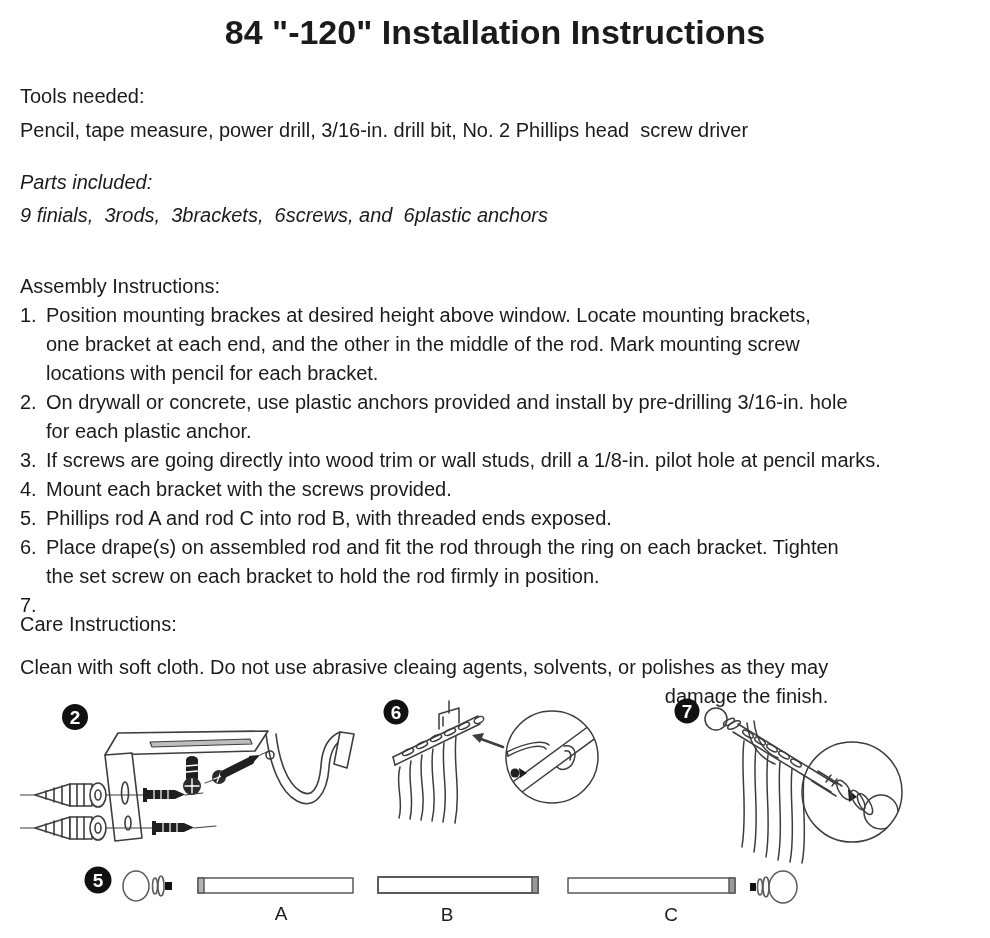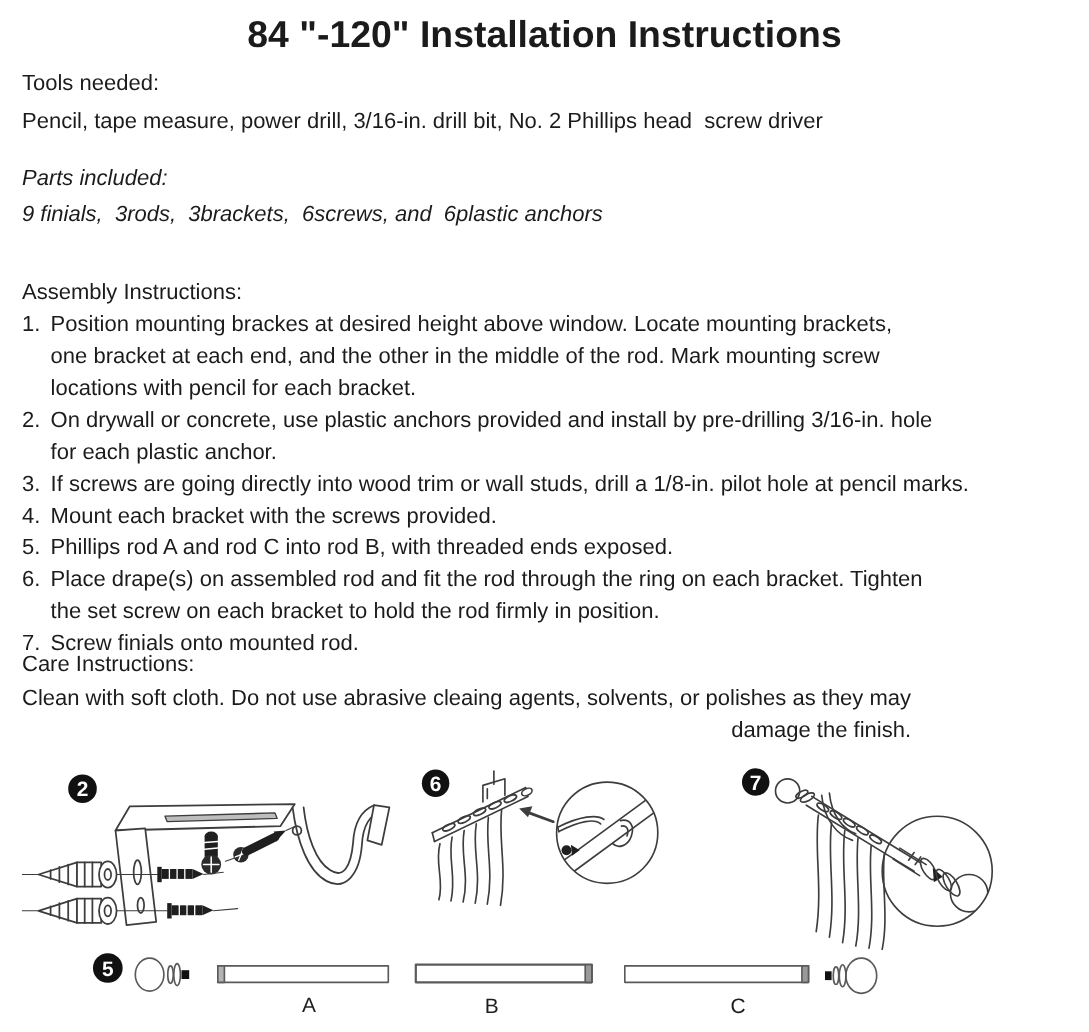--- a/index.html
+++ b/index.html
@@ -6,26 +6,26 @@
   .page{
     position:relative;width:990px;height:938px;background:#ffffff;
     font-family:"Liberation Sans","DejaVu Sans",sans-serif;color:#1b1b1b;
     overflow:hidden;
   }
   .doc-title{
     position:absolute;top:13px;left:0;width:990px;text-align:center;
     font-size:34px;font-weight:bold;letter-spacing:0px;white-space:pre;
   }
   .section{position:absolute;left:20px;font-size:20px;line-height:29px;}
-  .sec-heading{white-space:pre;}
+  .sec-heading{white-space:pre;margin-top:20px;}
   .sec-body{white-space:pre;text-align:right;}
   .tools{top:62px;}   .tools .sec-body{margin-top:5px;}
   .parts{top:148px;font-style:italic;}  .parts .sec-body{margin-top:4px;}
   .assembly{top:252px;}
-  .care{top:590px;}   .care .sec-body{margin-top:2px;}
+  .care{top:590px;}   .care .sec-body{margin-top:14px;}
   .item{display:flex;align-items:flex-start;}
   .item-num{flex:none;width:26px;white-space:pre;}
   .item-text{white-space:pre;}
   .fig{position:absolute;}
   svg text.badge-num{
     font-family:"Liberation Sans","DejaVu Sans",sans-serif;
     font-size:19px;font-weight:bold;fill:#ffffff;text-anchor:middle;
   }
   svg text.rod-label{
     font-family:"Liberation Sans","DejaVu Sans",sans-serif;
@@ -74,21 +74,20 @@
       <span class="item-num">5.</span>
       <span class="item-text">Phillips rod A and rod C into rod B, with threaded ends exposed.</span>
     </div>
     <div class="item">
       <span class="item-num">6.</span>
       <span class="item-text">Place drape(s) on assembled rod and fit the rod through the ring on each bracket. Tighten
 the set screw on each bracket to hold the rod firmly in position.</span>
     </div>
     <div class="item">
       <span class="item-num">7.</span>
-      <span class="item-text">Screw finials onto mounted rod.</span>
     </div>
   </div>
 
   <div class="section care">
     <div class="sec-heading">Care Instructions:</div>
     <div class="sec-body">Clean with soft cloth. Do not use abrasive cleaing agents, solvents, or polishes as they may
 damage the finish.</div>
   </div>
 
   <svg class="fig" style="left:20px;top:698px;" width="340" height="160" viewBox="0 0 340 160" fill="none" stroke="#3d3d3d" stroke-width="1.6" stroke-linejoin="round" stroke-linecap="round">

